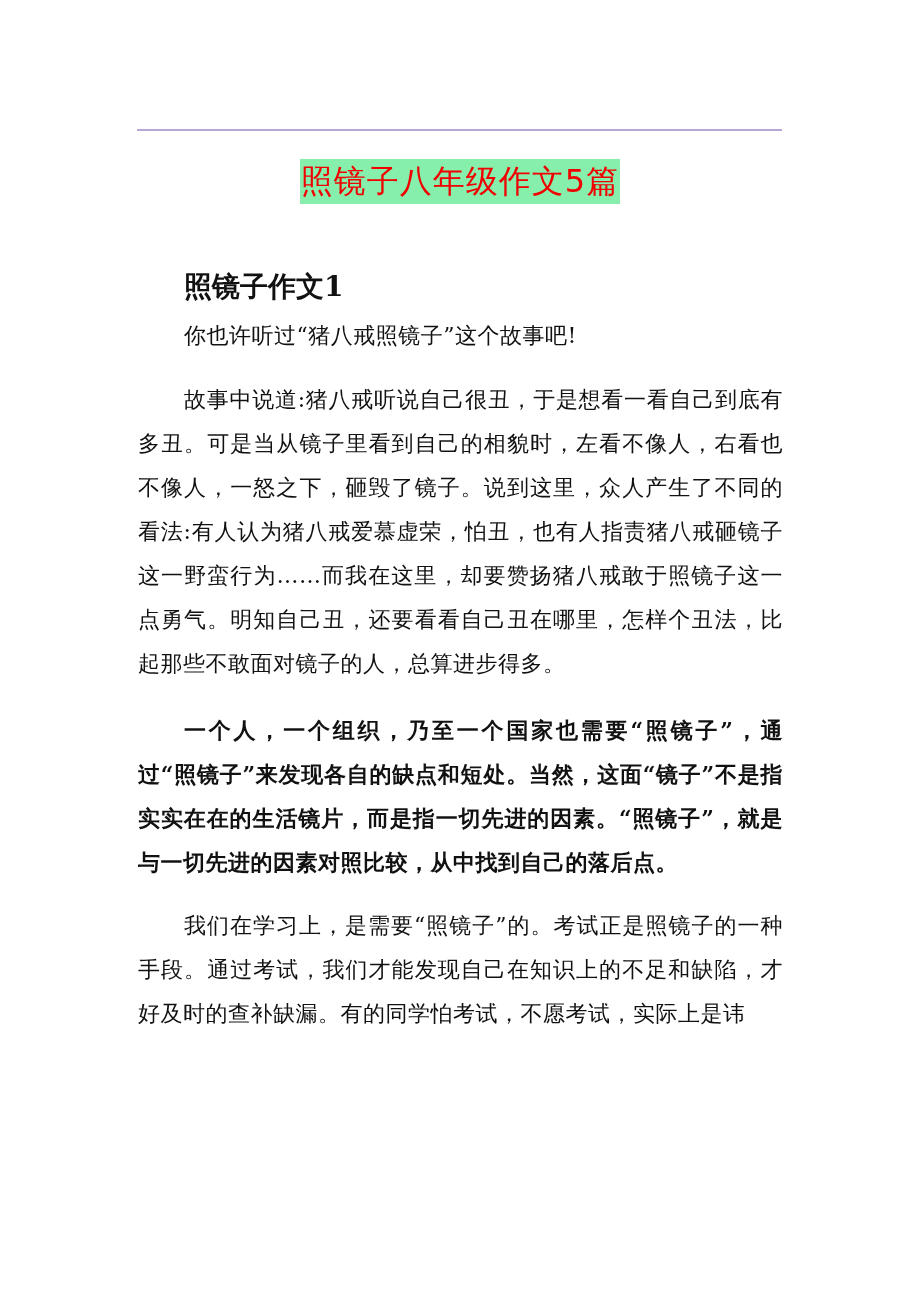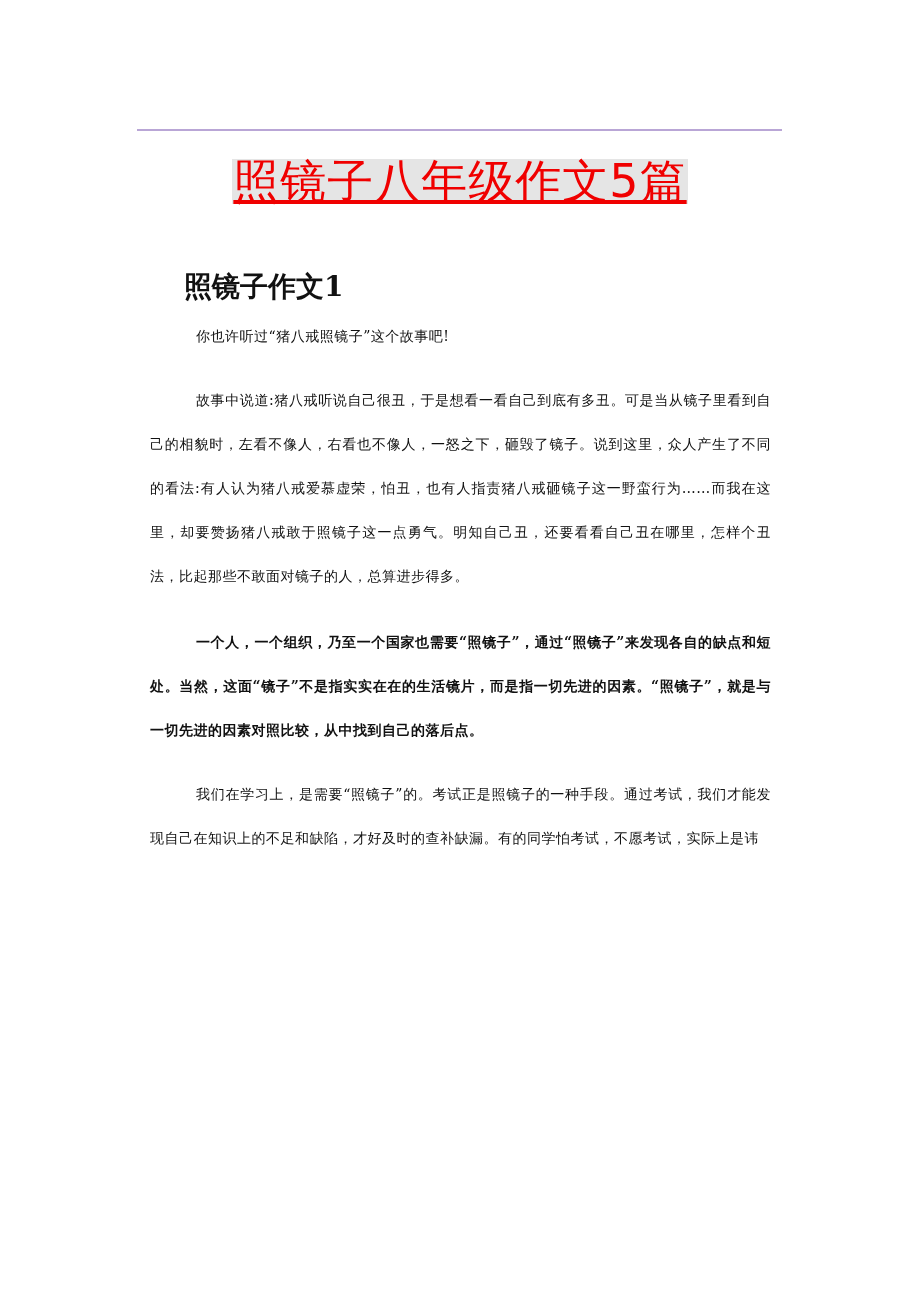--- a/index.html
+++ b/index.html
@@ -25,46 +25,45 @@
     }
     .title-wrap {
       position: absolute;
       left: 0;
       top: 159px;
       width: 920px;
       text-align: center;
     }
     .title {
       display: inline-block;
-      background: #e5e5e5;
+      background: #86efac;
       color: #f00000;
       font-family: "DejaVu Sans", "Liberation Sans", sans-serif;
-      font-size: 46px;
+      font-size: 32px;
       line-height: 45px;
       padding: 0 1px;
       letter-spacing: 1px;
-      text-decoration: underline;
     }
     .content {
       position: absolute;
       left: 138px;
       top: 270px;
       width: 645px;
     }
     .heading {
       font-weight: bold;
       font-size: 28px;
       line-height: 34px;
       margin: 0 0 0 46px;
       height: 36px;
     }
     .para {
-      font-size: 14px;
+      font-size: 22px;
       line-height: 44px;
-      margin: 12px;
+      margin: 0;
       text-indent: 46px;
       text-align: justify;
       letter-spacing: 0.5px;
     }
     .p1 { margin-top: 8px; }
     .p2 { margin-top: 20px; }
     .p3 { margin-top: 22px; font-weight: bold; }
     .p4 { margin-top: 20px; }
   </style>
 </head>

